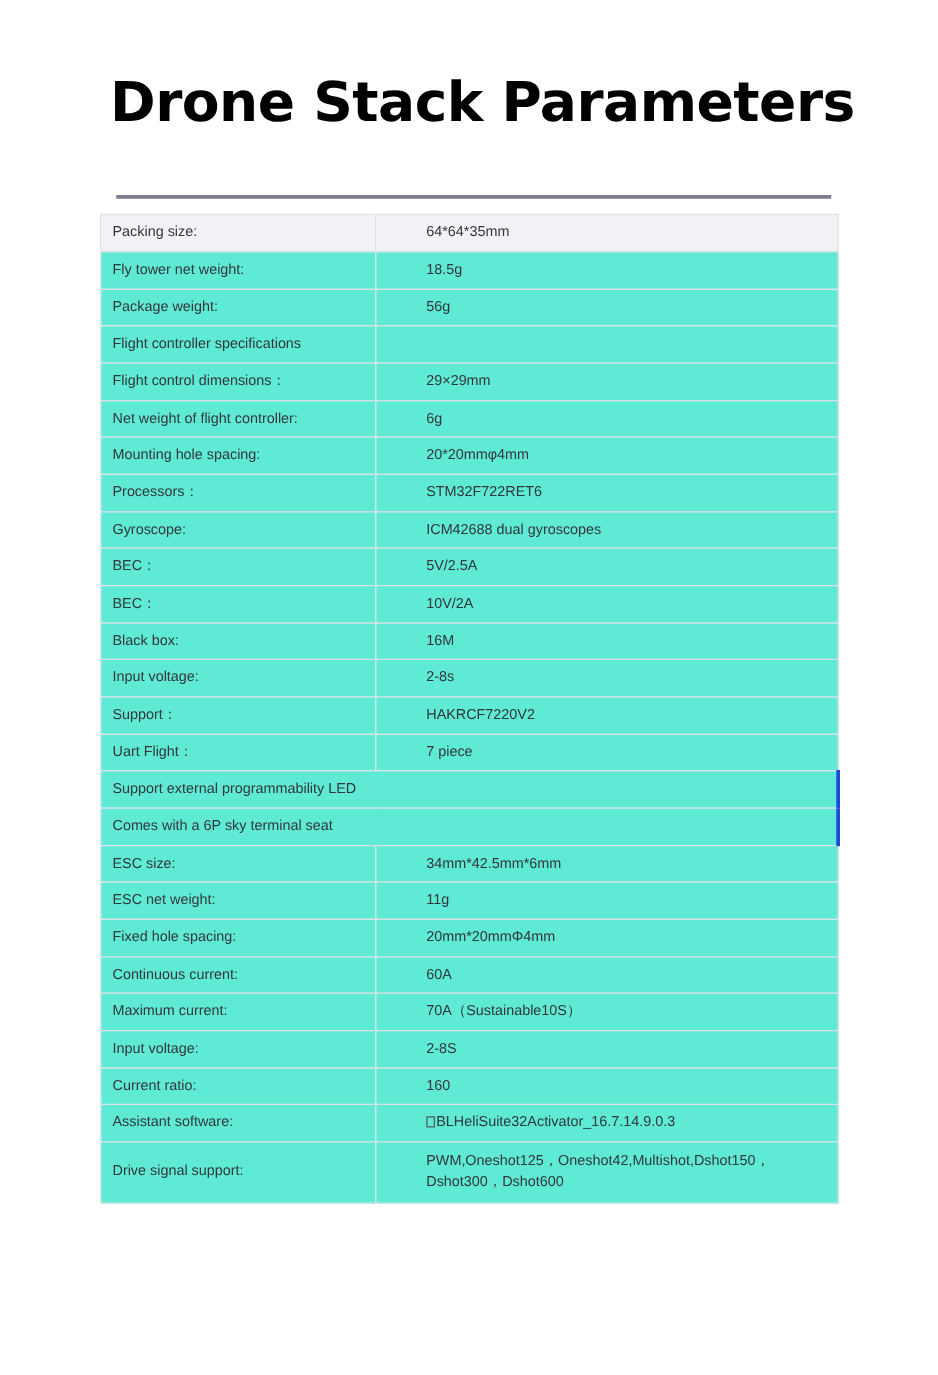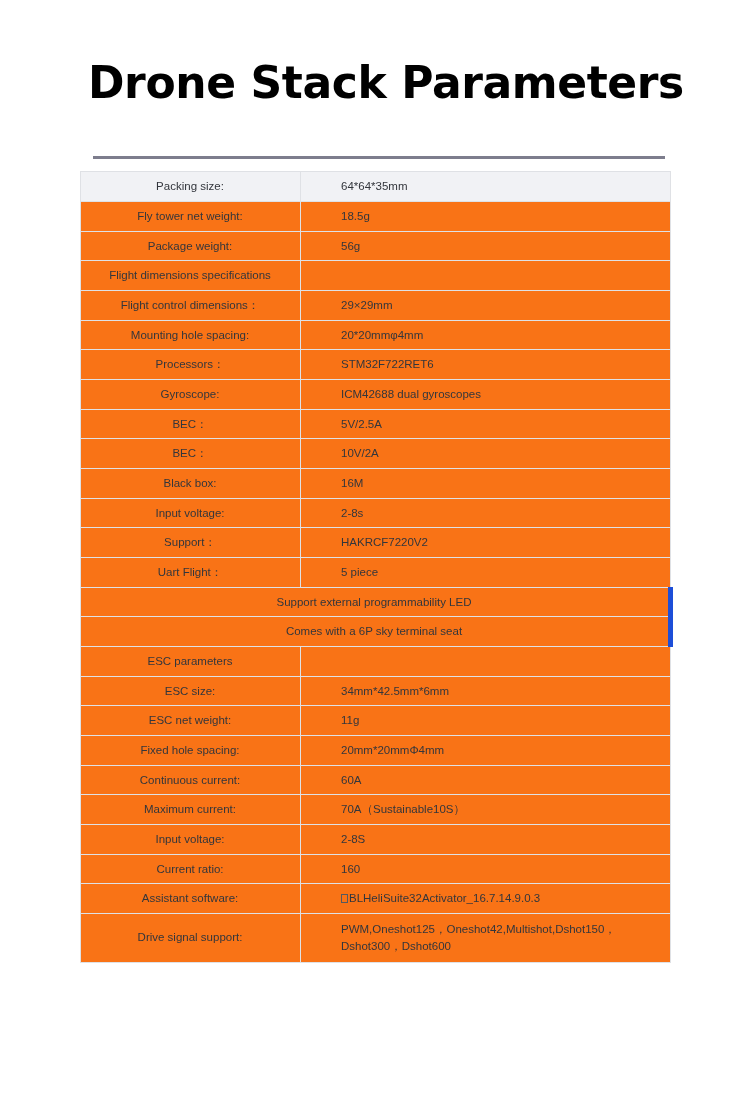--- a/index.html
+++ b/index.html
@@ -61,36 +61,35 @@
     color: #33363c;
   }
   table.spec col.c-label { width: 220px; }
   table.spec col.c-value { width: 370px; }
 
   table.spec td {
     border: 1px solid #dfe1e5;
     padding: 6px 10px 6px 9px;
     vertical-align: middle;
     height: 13px;
-    background: #f97316;
+    background: #5eead4;
     word-wrap: break-word;
   }
   table.spec tr.shaded td {
     background: #f1f2f5;
   }
   table.spec td.label {
     color: #33363c;
-    text-align: center;
   }
   table.spec td.value {
     color: #33363c;
     padding-left: 40px;
   }
   table.spec td.full {
-    border-right: 5px solid #1d4ed8;
+    border-right: 3px solid #1d4ed8;
   }
   table.spec td.tall {
     padding-top: 7px;
     padding-bottom: 8px;
   }
   .tofu {
     display: inline-block;
     width: 7px;
     height: 9px;
     border: 1px solid #555a61;
@@ -125,28 +124,32 @@
           </tr>
           <tr>
             <td class="label">Fly tower net weight:</td>
             <td class="value">18.5g</td>
           </tr>
           <tr>
             <td class="label">Package weight:</td>
             <td class="value">56g</td>
           </tr>
           <tr>
-            <td class="label">Flight dimensions specifications</td>
+            <td class="label">Flight controller specifications</td>
             <td class="value"></td>
           </tr>
           <tr>
             <td class="label">Flight control dimensions：</td>
             <td class="value">29×29mm</td>
           </tr>
           <tr>
+            <td class="label">Net weight of flight controller:</td>
+            <td class="value">6g</td>
+          </tr>
+          <tr>
             <td class="label">Mounting hole spacing:</td>
             <td class="value">20*20mmφ4mm</td>
           </tr>
           <tr>
             <td class="label">Processors：</td>
             <td class="value">STM32F722RET6</td>
           </tr>
           <tr>
             <td class="label">Gyroscope:</td>
             <td class="value">ICM42688 dual gyroscopes</td>
@@ -166,31 +169,27 @@
           <tr>
             <td class="label">Input voltage:</td>
             <td class="value">2-8s</td>
           </tr>
           <tr>
             <td class="label">Support：</td>
             <td class="value">HAKRCF7220V2</td>
           </tr>
           <tr>
             <td class="label">Uart Flight：</td>
-            <td class="value">5 piece</td>
+            <td class="value">7 piece</td>
           </tr>
           <tr>
             <td class="label full" colspan="2">Support external programmability LED</td>
           </tr>
           <tr>
             <td class="label full" colspan="2">Comes with a 6P sky terminal seat</td>
-          </tr>
-          <tr>
-            <td class="label">ESC parameters</td>
-            <td class="value"></td>
           </tr>
           <tr>
             <td class="label">ESC size:</td>
             <td class="value">34mm*42.5mm*6mm</td>
           </tr>
           <tr>
             <td class="label">ESC net weight:</td>
             <td class="value">11g</td>
           </tr>
           <tr>

